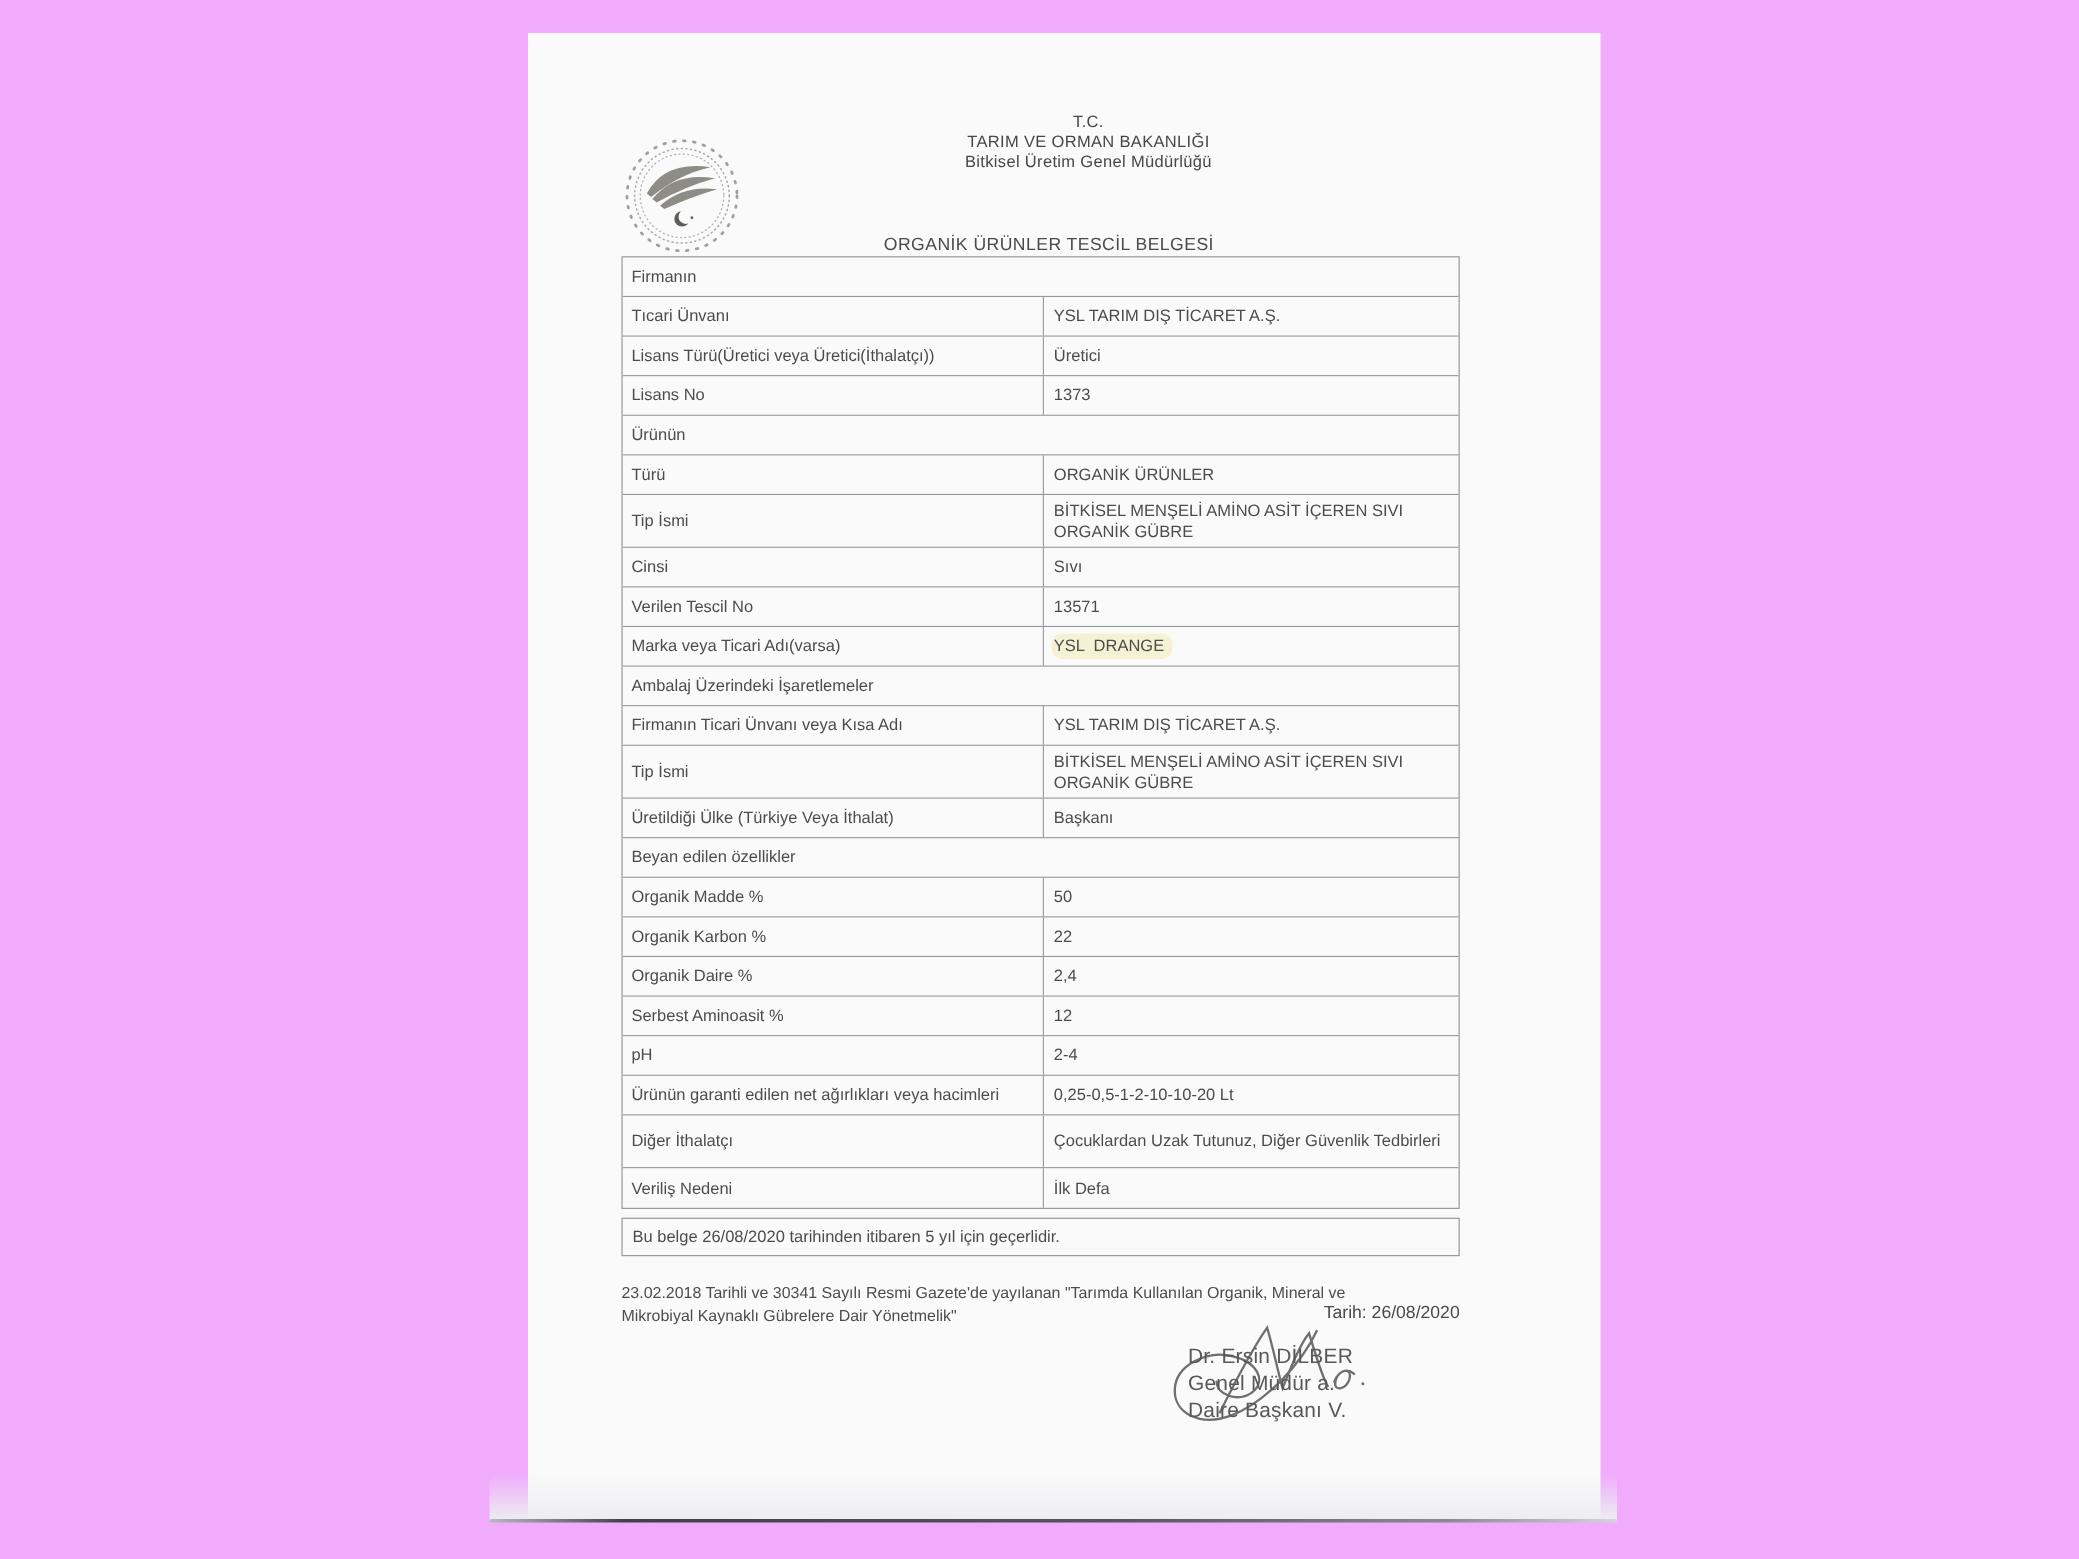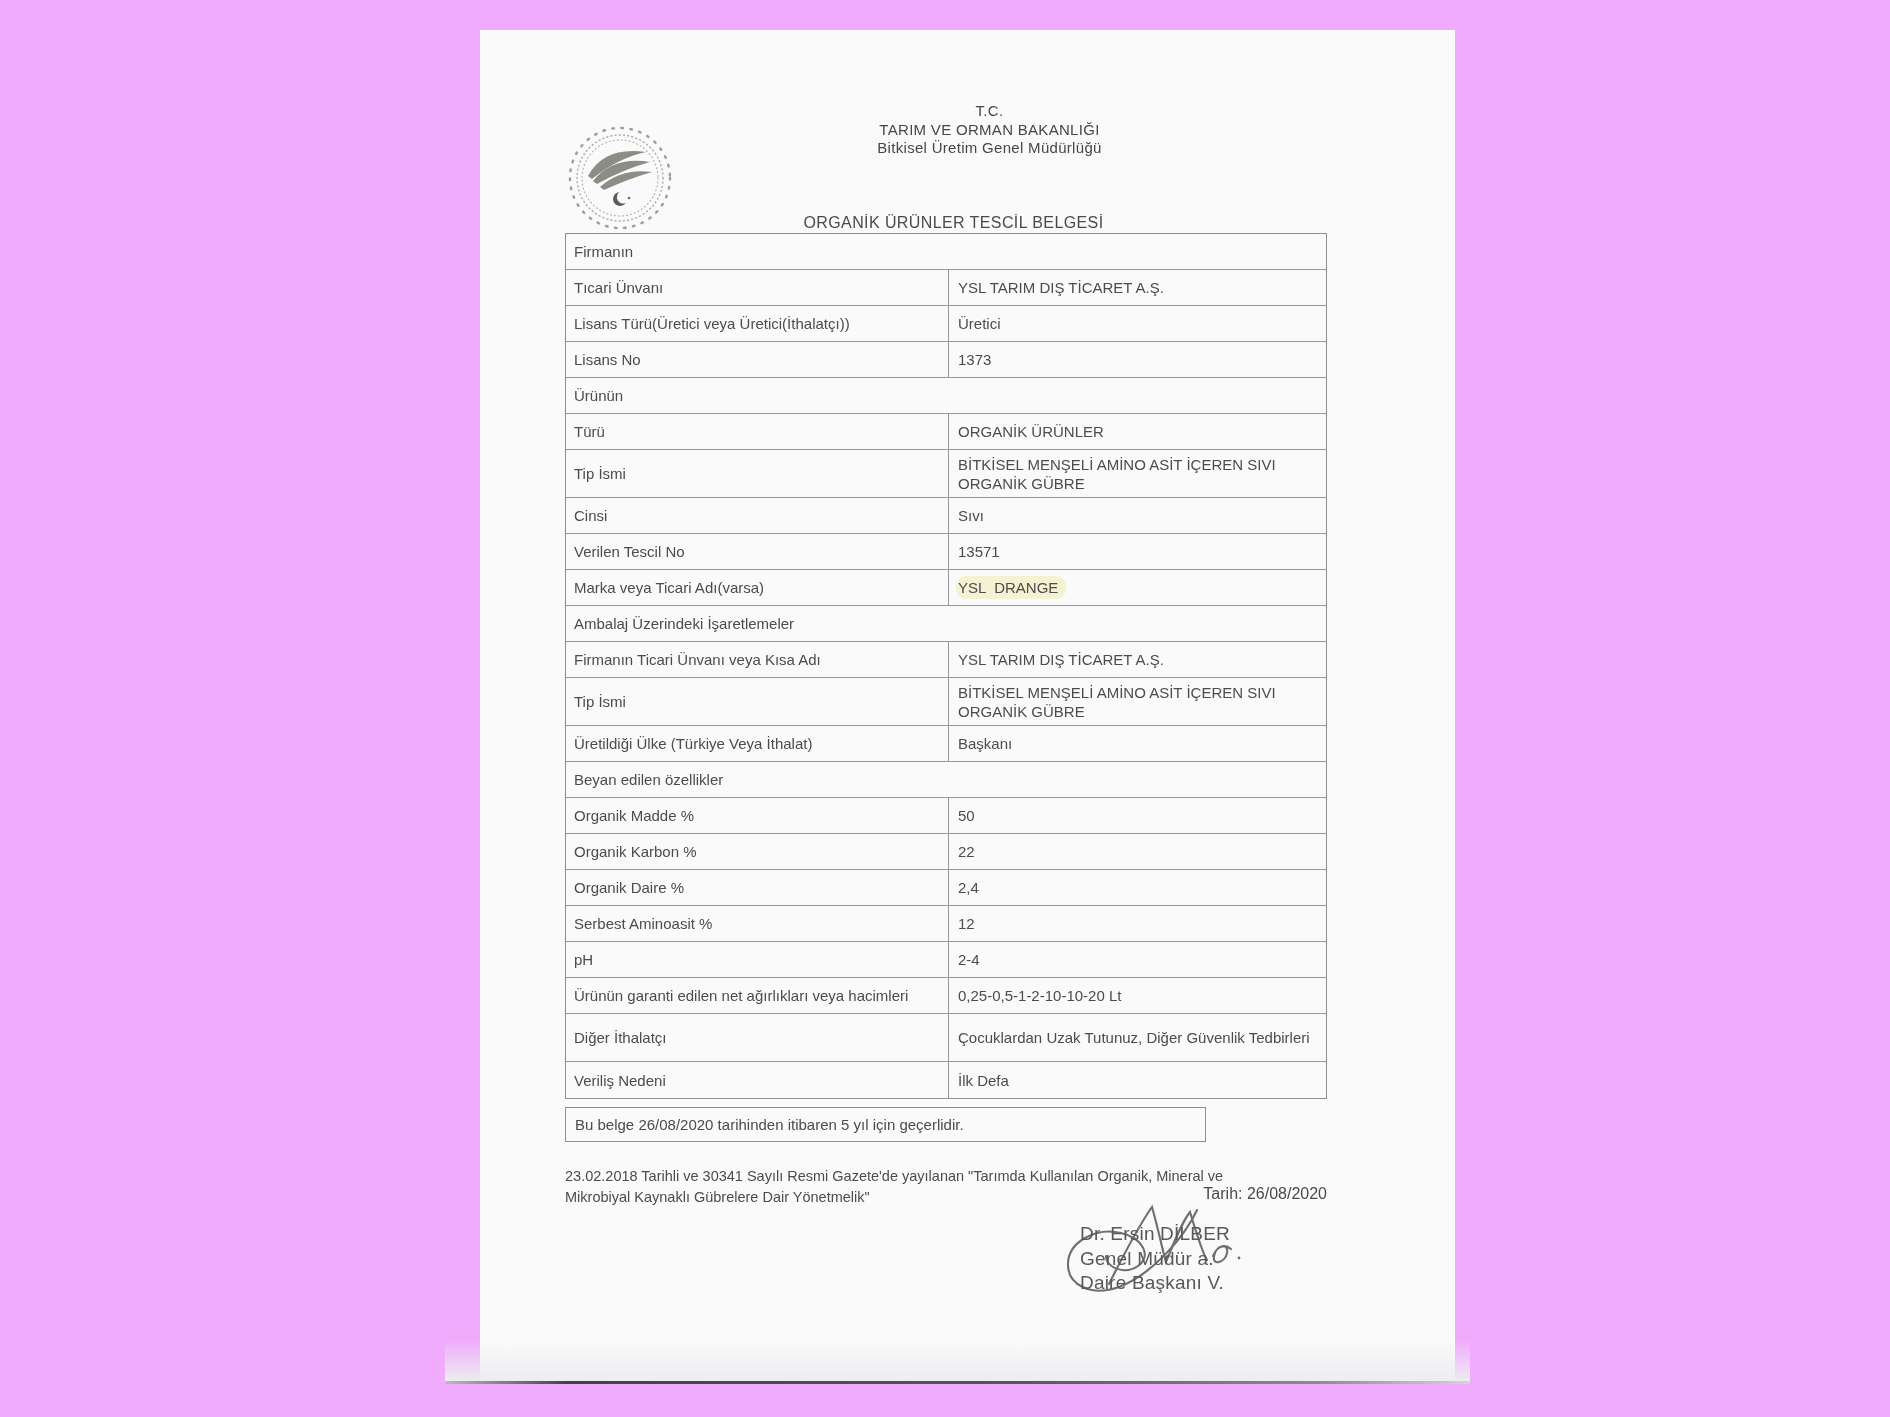--- a/index.html
+++ b/index.html
@@ -51,21 +51,21 @@
   }
   .cell-value{
     flex:1;box-sizing:border-box;border-left:1px solid #979797;
     padding:0 6px 0 9px;display:flex;align-items:center;
     white-space:pre-wrap;line-height:19px;
   }
   .row.section .cell-label{width:100%;}
   .hl{background:#f5f1d3;padding:2px 8px 2px 2px;margin-left:-2px;border-radius:10px;}
   
   .validity-box{
-    position:absolute;left:85px;top:1077px;width:641px;height:35px;
+    position:absolute;left:85px;top:1077px;width:762px;height:35px;
     border:1px solid #8f8f8f;box-sizing:border-box;
     display:flex;align-items:center;padding-left:9px;
     font-size:15px;color:#4c4c4c;
   }
   
   .reg-note{
     position:absolute;left:85px;top:1124px;width:660px;
     font-size:14.5px;line-height:21px;color:#4c4c4c;margin-top:12px;
   }
   .date-line{

